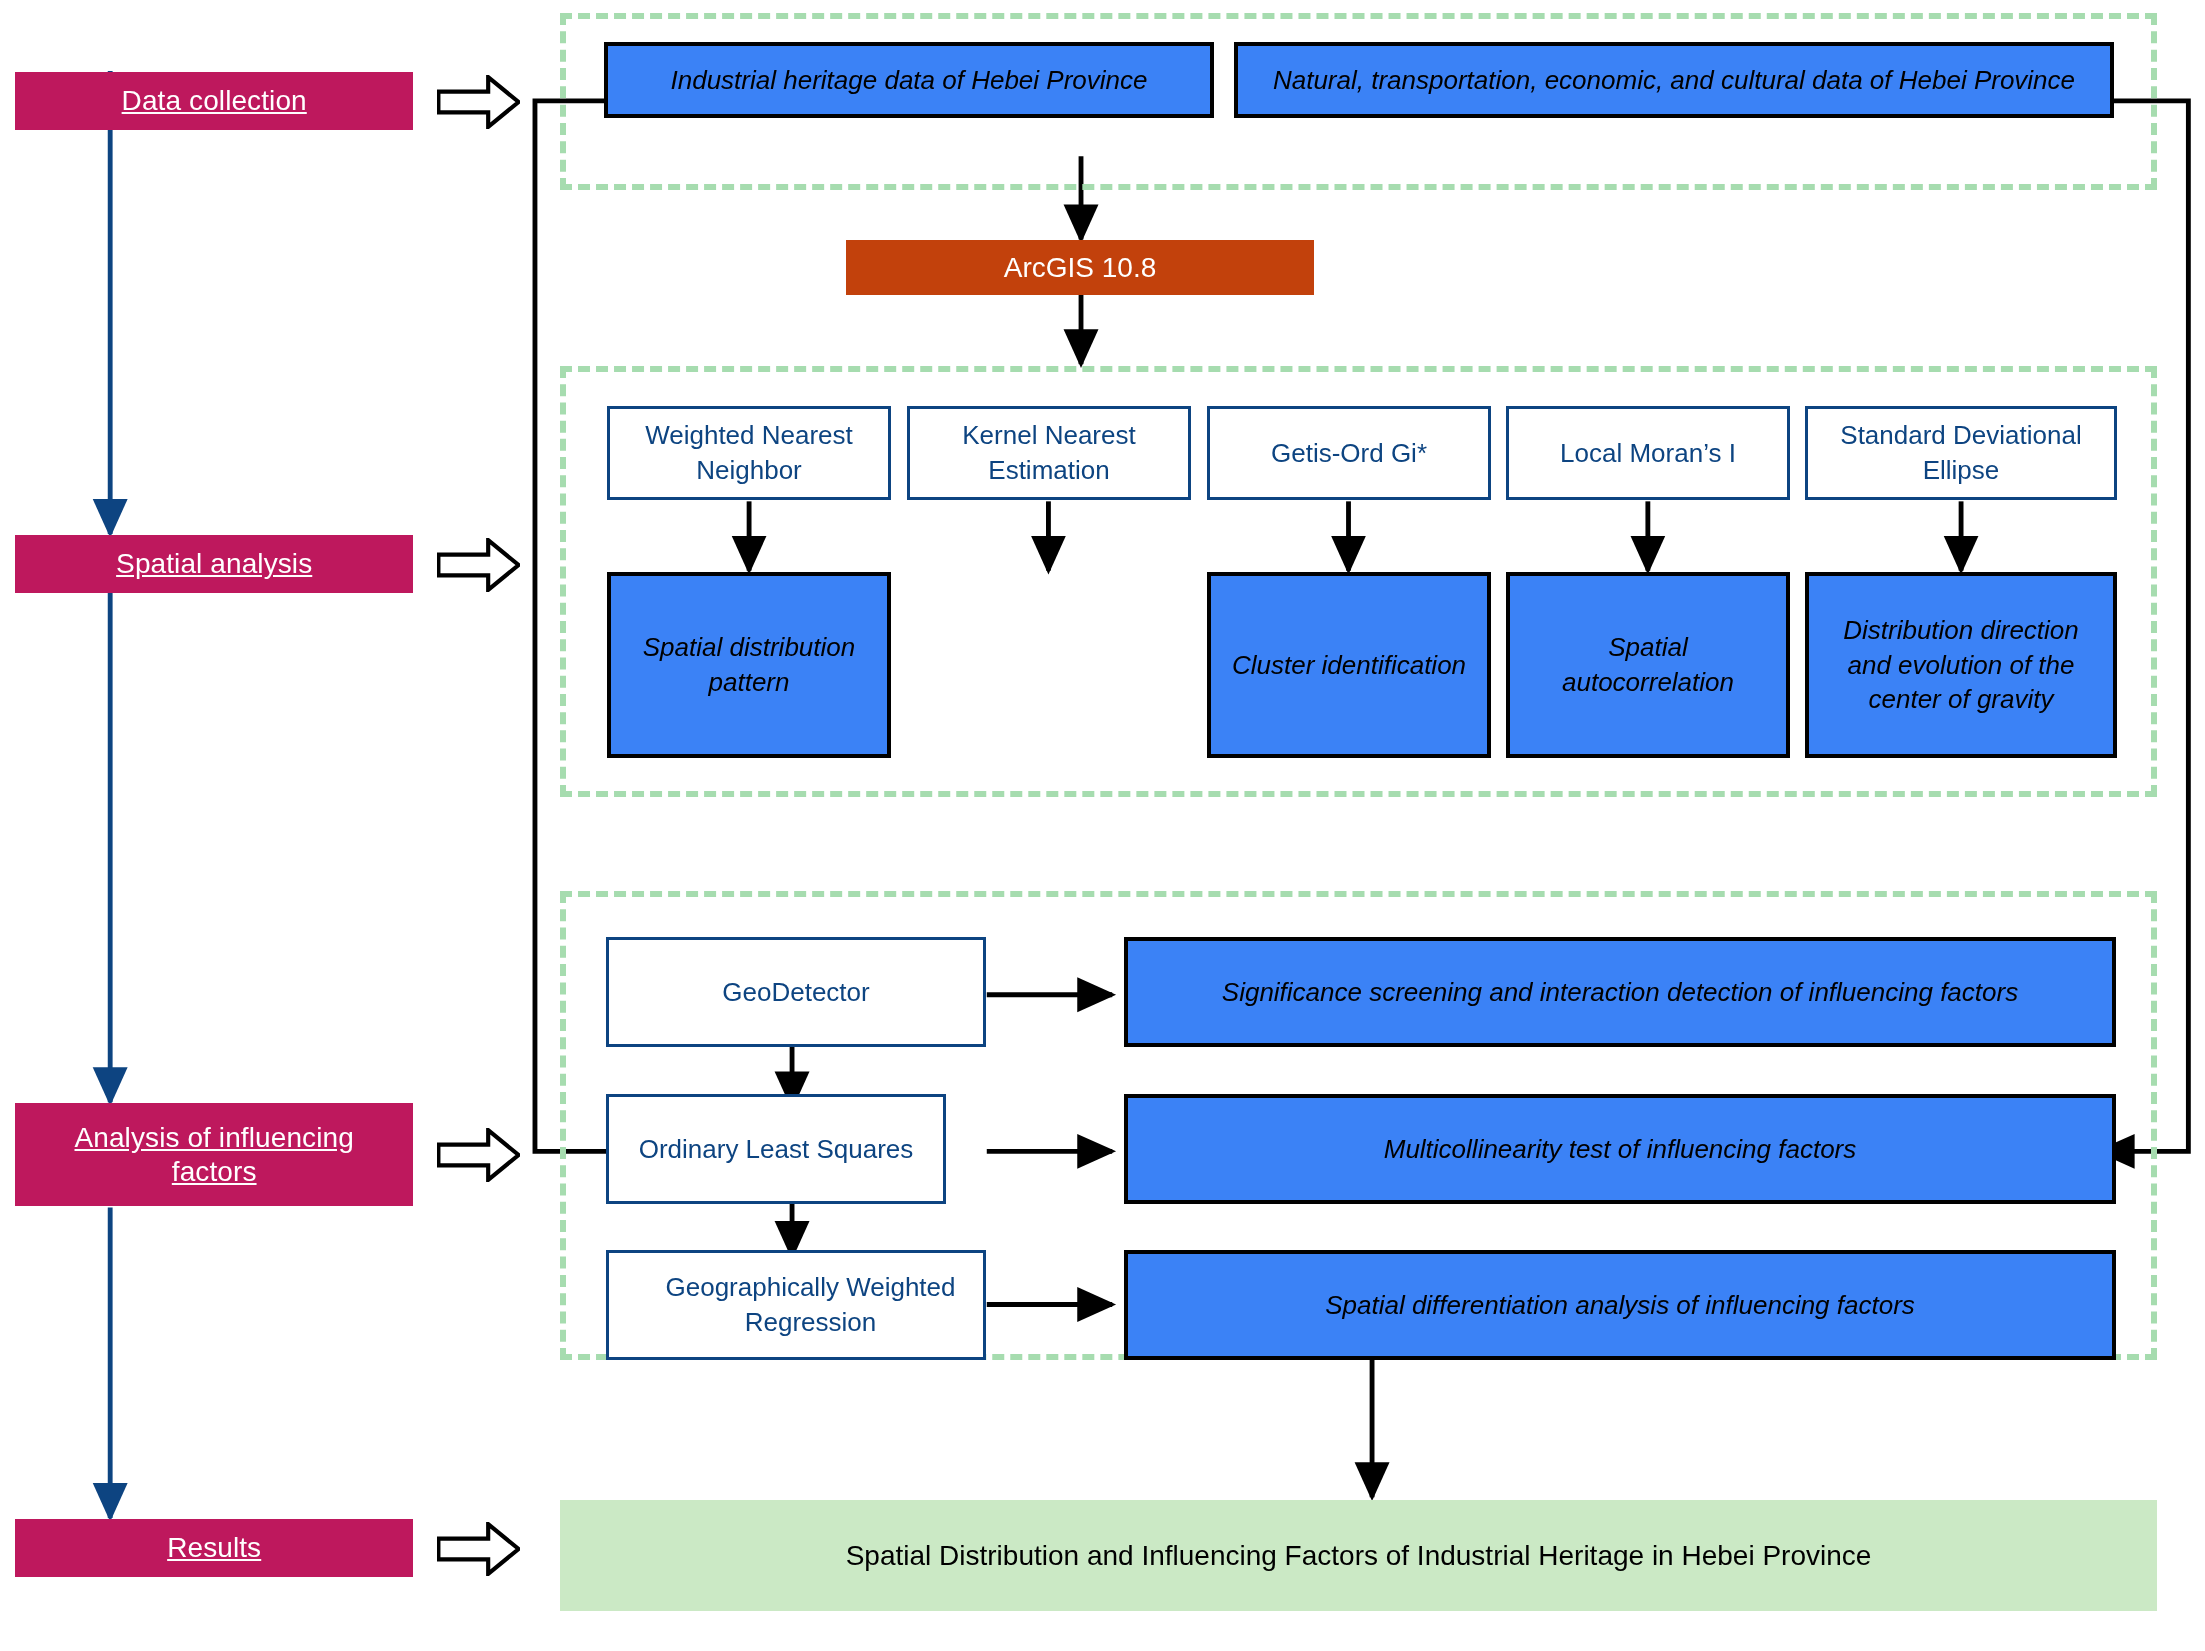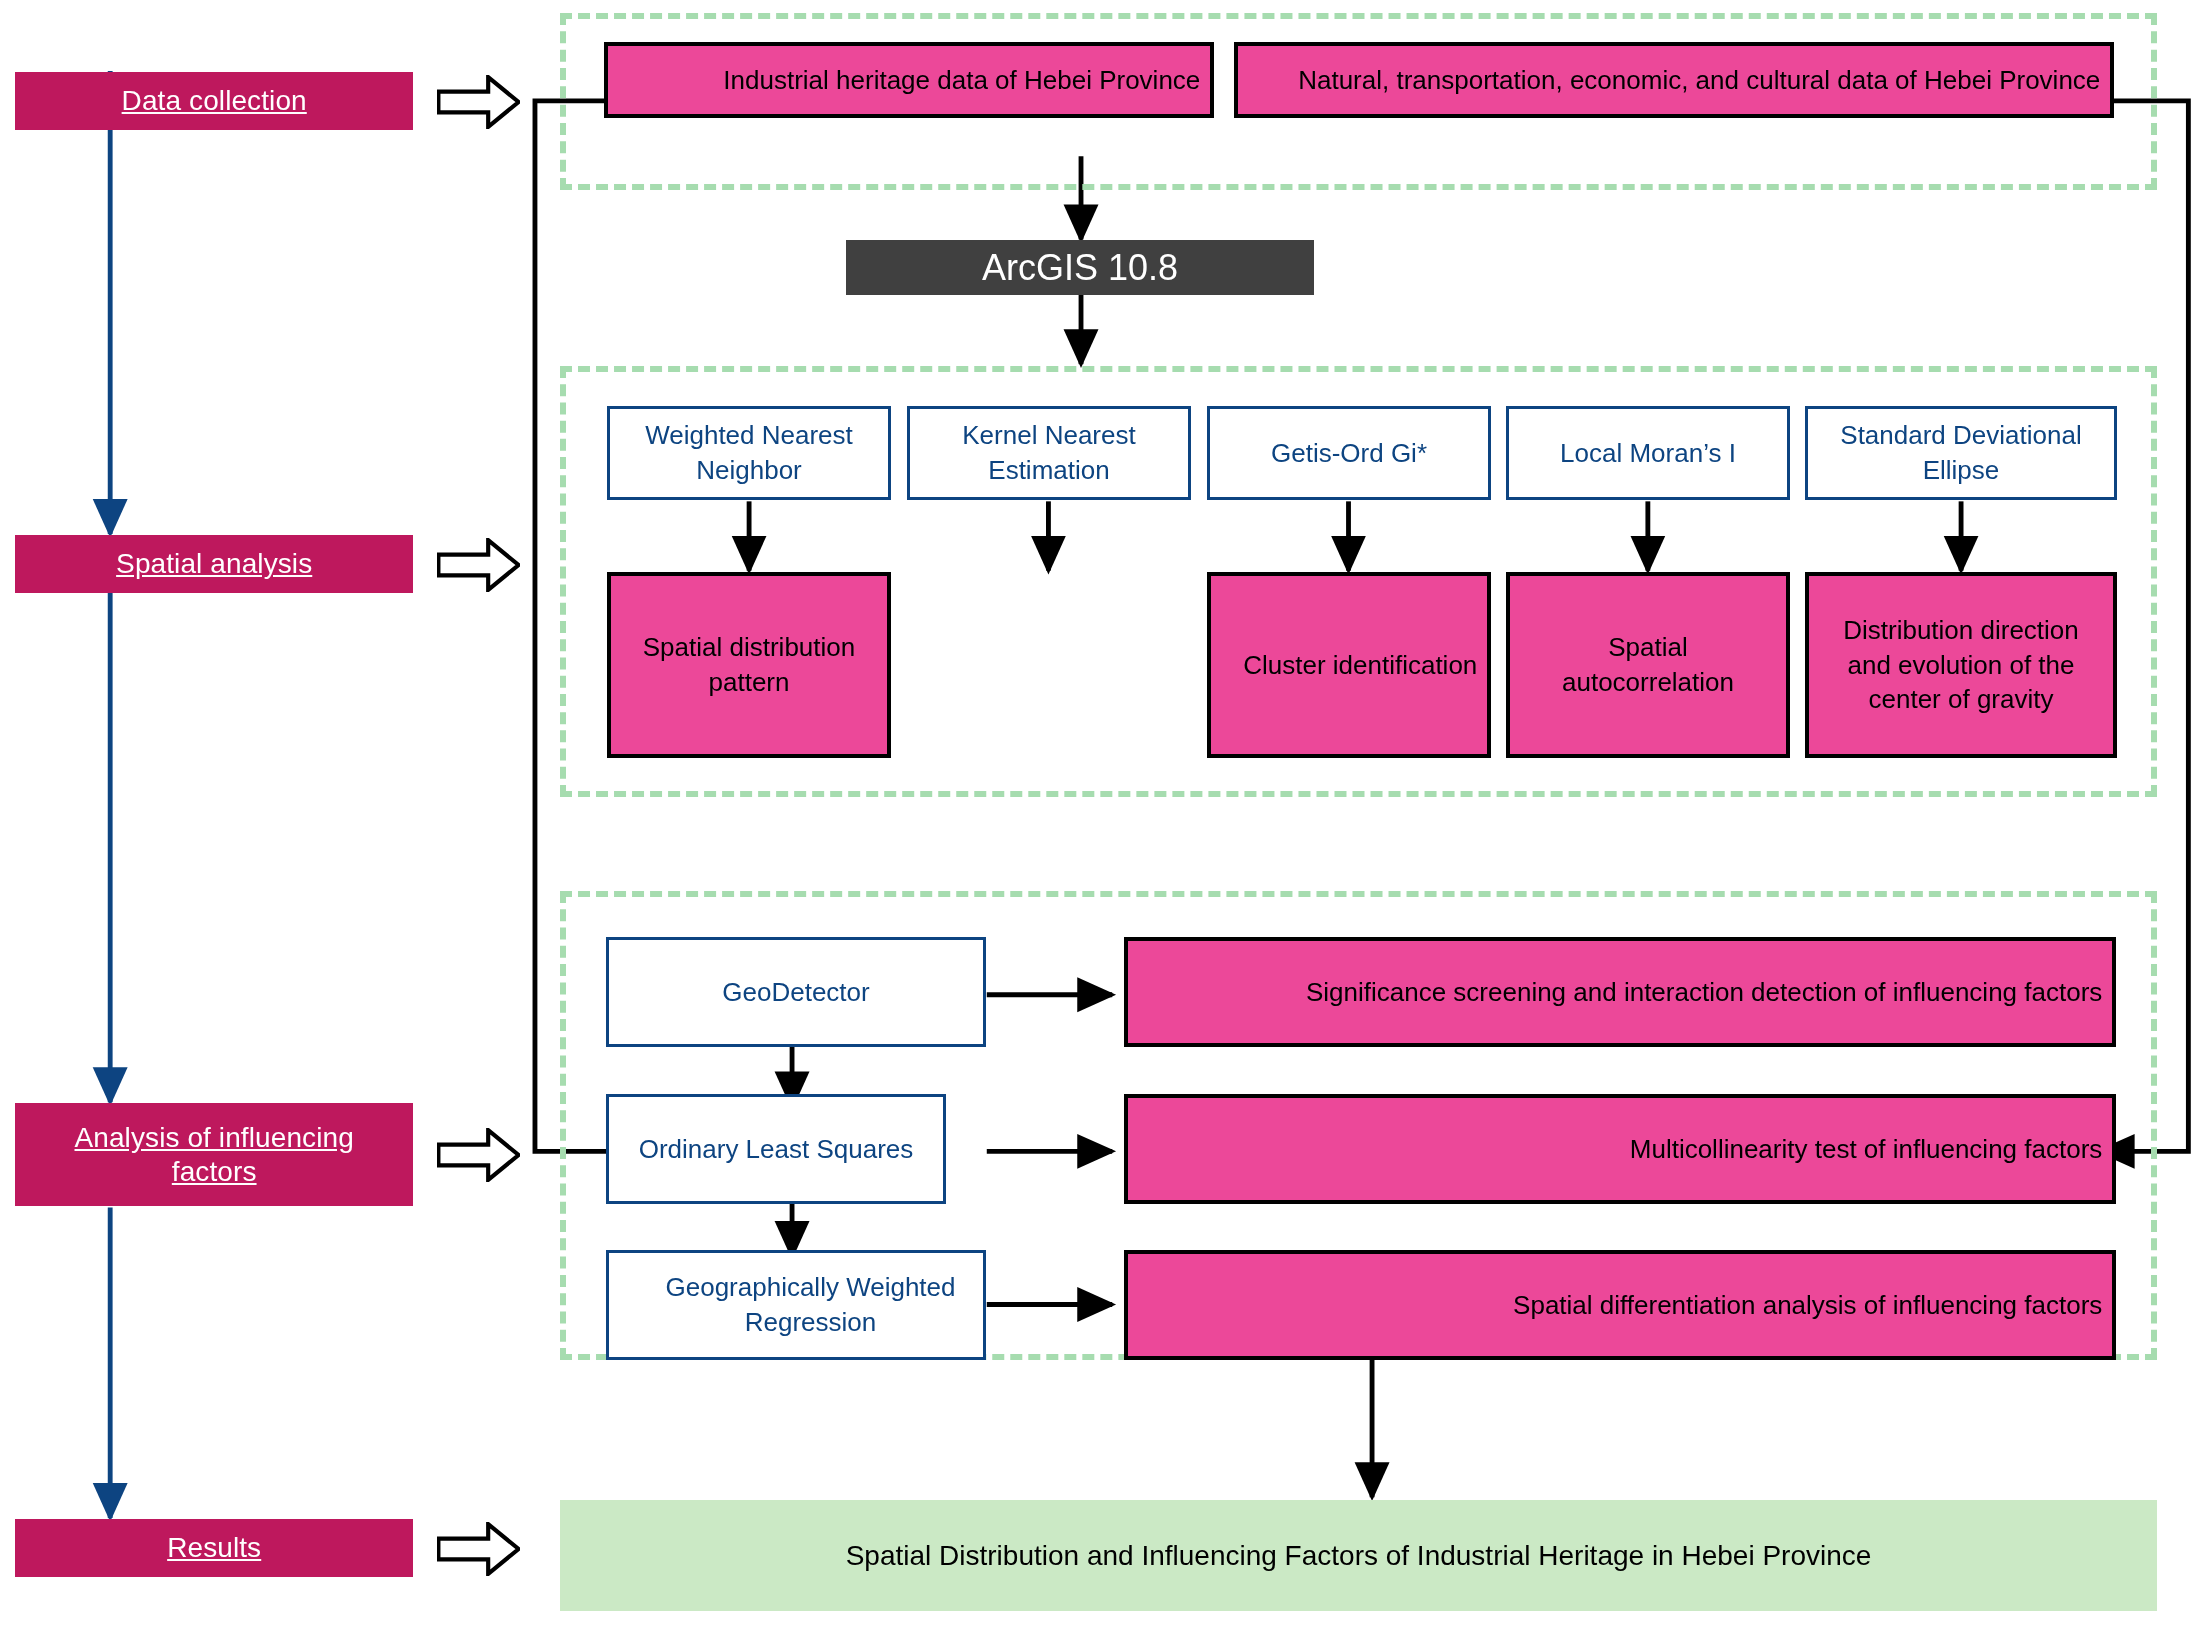--- a/index.html
+++ b/index.html
@@ -38,52 +38,53 @@
 
   
   .group-frame {
     border: 6.2px dashed #a6dcaf;
     background: transparent;
   }
 
   
   .box-black {
     border: 4.2px solid #000000;
-    background: #ec4899;
+    background: #3b82f6;
     color: #000000;
     display: flex;
     align-items: center;
-    justify-content: flex-end;
+    justify-content: center;
     text-align: center;
     font-size: 26px;
     line-height: 1.33;
     padding: 4.2px 9.7px;
+    font-style: italic;
   }
   
   .box-blue {
     border: 3.5px solid #0d4481;
     background: #ffffff;
     color: #0d4481;
     display: flex;
     align-items: center;
     justify-content: center;
     text-align: center;
     font-size: 26px;
     line-height: 1.33;
     padding: 2.8px 7px;
   }
   
   .box-navy {
-    background: #404040;
+    background: #c2410c;
     color: #ffffff;
     display: flex;
     align-items: center;
     justify-content: center;
     text-align: center;
-    font-size: 36px;
+    font-size: 28px;
   }
   
   .box-result {
     background: #cbe9c5;
     color: #000000;
     display: flex;
     align-items: center;
     justify-content: center;
     text-align: center;
     font-size: 28px;

